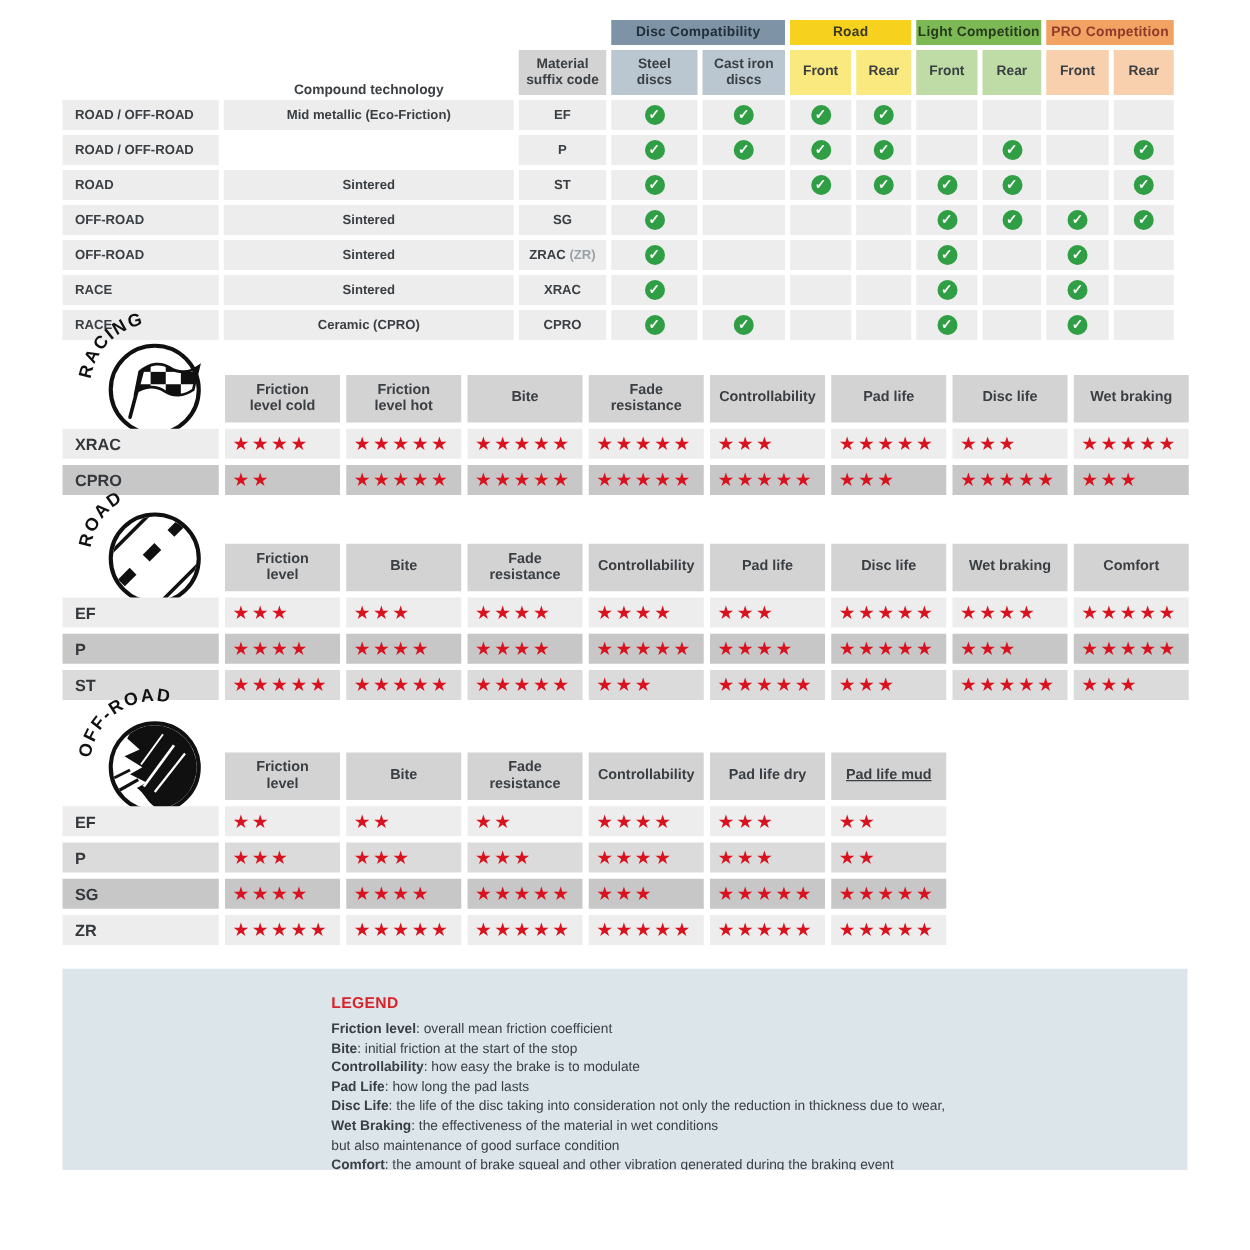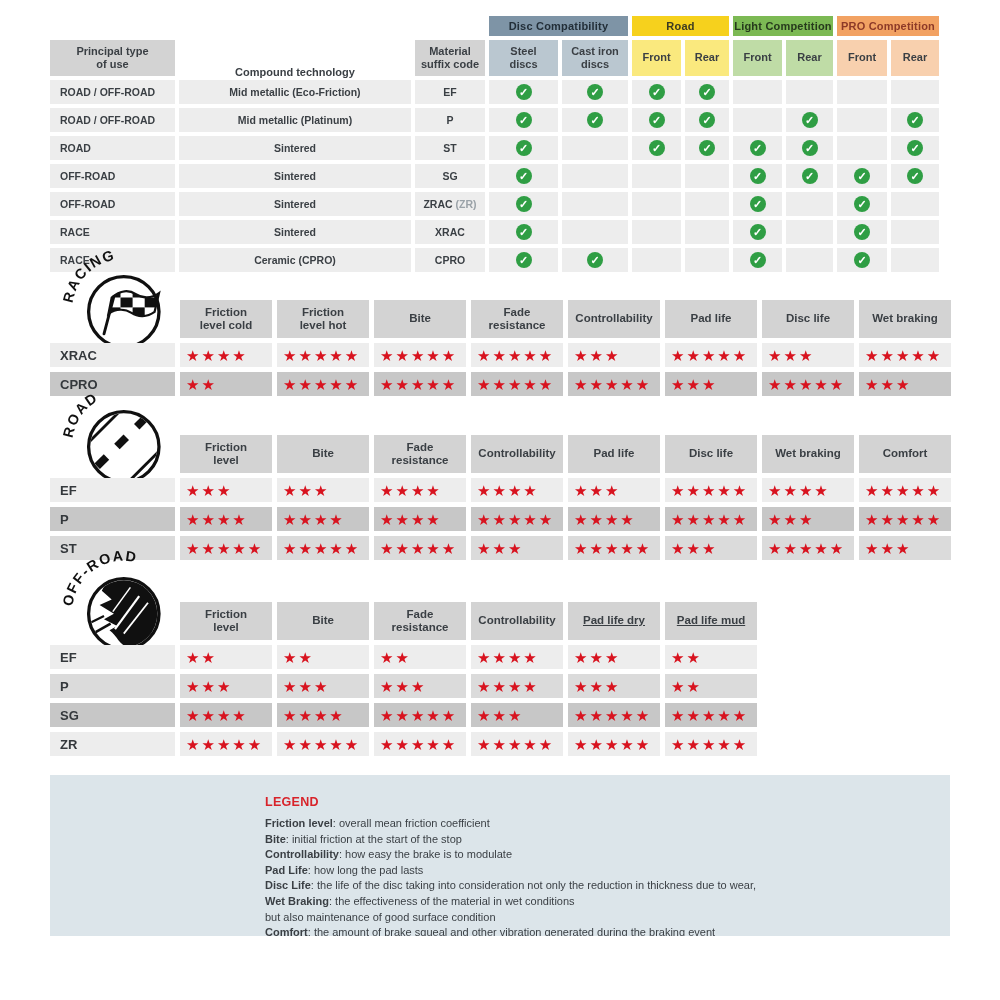--- a/index.html
+++ b/index.html
@@ -68,22 +68,20 @@
 </head>
 <body>
 
 <div class="page">
 
   <div class="compat-grid" id="compat">
       <div class="group-head g0" style="grid-area: 1 / 4 / auto / span 2;">Disc Compatibility</div>
       <div class="group-head g1" style="grid-area: 1 / 6 / auto / span 2;">Road</div>
       <div class="group-head g2" style="grid-area: 1 / 8 / auto / span 2;">Light Competition</div>
       <div class="group-head g3" style="grid-area: 1 / 10 / auto / span 2;">PRO Competition</div>
-      <div class="col-head" style="grid-area: 2 / 1;">Principal type
-of use</div>
       <div class="col-head" style="grid-area: 2 / 2; margin-top: 39px;">Compound technology
 (Compound name)</div>
       <div class="col-head" style="grid-area: 2 / 3;">Material
 suffix code</div>
       <div class="sub-head sg0" style="grid-area: 2 / 4;">Steel
 discs</div>
       <div class="sub-head sg0" style="grid-area: 2 / 5;">Cast iron
 discs</div>
       <div class="sub-head sg1" style="grid-area: 2 / 6;">Front</div>
       <div class="sub-head sg1" style="grid-area: 2 / 7;">Rear</div>
@@ -106,21 +104,20 @@
         <span class="check">✓</span>
       </div>
       <div class="check-cell" style="grid-area: 3 / 7;">
         <span class="check">✓</span>
       </div>
       <div class="check-cell" style="grid-area: 3 / 8;"></div>
       <div class="check-cell" style="grid-area: 3 / 9;"></div>
       <div class="check-cell" style="grid-area: 3 / 10;"></div>
       <div class="check-cell" style="grid-area: 3 / 11;"></div>
       <div class="data-cell use" style="grid-area: 4 / 1;">ROAD / OFF-ROAD</div>
-      <div class="data-cell tech" style="grid-area: 4 / 2;">Mid metallic (Platinum)</div>
       <div class="data-cell suffix" style="grid-area: 4 / 3;">
         <span>P</span>
       </div>
       <div class="check-cell" style="grid-area: 4 / 4;">
         <span class="check">✓</span>
       </div>
       <div class="check-cell" style="grid-area: 4 / 5;">
         <span class="check">✓</span>
       </div>
       <div class="check-cell" style="grid-area: 4 / 6;">
@@ -461,21 +458,21 @@
         <line x1="48" y1="56" x2="64" y2="34" stroke="#fff" stroke-width="1.4"></line>
       </g>
     </svg>
     <div class="rating-grid" id="rt2" style="grid-template-columns: 125px repeat(6, 92px);">
         <div class="rate-head" style="grid-area: 1 / 2;">Friction
 level</div>
         <div class="rate-head" style="grid-area: 1 / 3;">Bite</div>
         <div class="rate-head" style="grid-area: 1 / 4;">Fade
 resistance</div>
         <div class="rate-head" style="grid-area: 1 / 5;">Controllability</div>
-        <div class="rate-head" style="grid-area: 1 / 6; text-decoration: underline;">Pad life dry</div>
+        <div class="rate-head" style="grid-area: 1 / 6;">Pad life dry</div>
         <div class="rate-head" style="grid-area: 1 / 7; text-decoration: underline;">Pad life mud</div>
         <div class="row-label shade-light" style="grid-area: 2 / 1;">EF</div>
         <div class="star-cell shade-light" style="grid-area: 2 / 2;">
           <span class="stars">★★</span>
         </div>
         <div class="star-cell shade-light" style="grid-area: 2 / 3;">
           <span class="stars">★★</span>
         </div>
         <div class="star-cell shade-light" style="grid-area: 2 / 4;">
           <span class="stars">★★</span>

